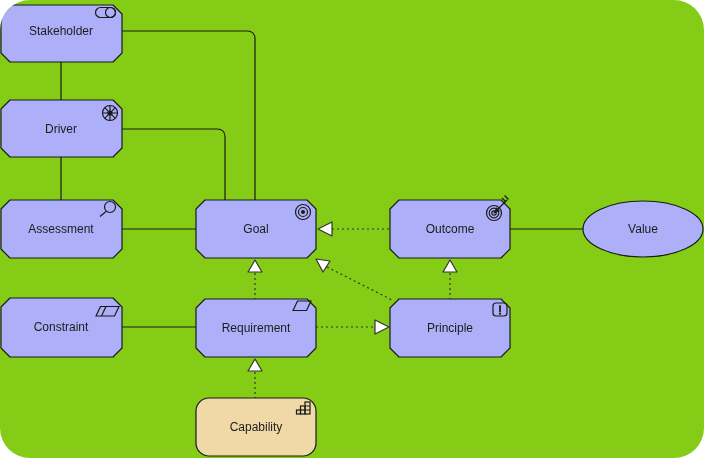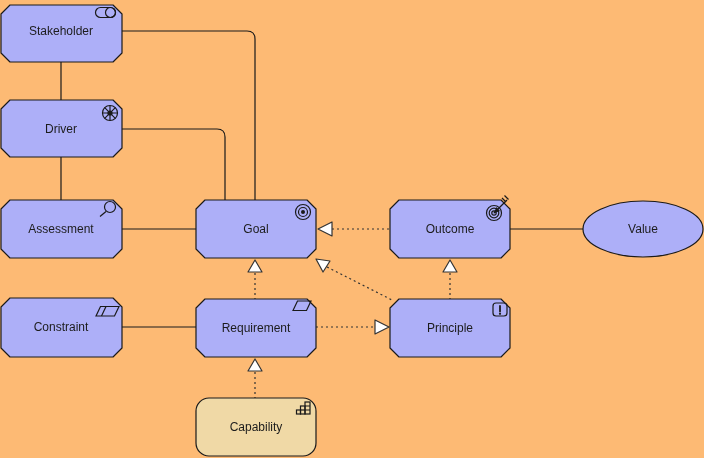--- a/index.html
+++ b/index.html
@@ -1,16 +1,16 @@
 <!DOCTYPE html>
 <html><head>
 <meta charset="utf-8">
 <style>
   html,body { margin:0; padding:0; background:#ffffff; }
-  .canvas { position:relative; width:704px; height:458px; background:#fdba74; overflow:hidden; }
+  .canvas { position:relative; width:704px; height:458px; background:#84cc16; overflow:hidden;border-radius:30px; }
   svg { display:block; }
   .shape { stroke:#1a1a1a; stroke-width:1.2; stroke-linejoin:round; }
   .lbl { font-family:"Liberation Sans", sans-serif; font-size:12px; fill:#1c1c1c; text-anchor:middle; }
   .solid { stroke:#1a1a1a; stroke-width:1.2; fill:none; }
   .dashed { stroke:#333333; stroke-width:1.2; fill:none; stroke-dasharray:2 3; }
   .tri { fill:#ffffff; stroke:#333333; stroke-width:1.2; stroke-linejoin:round; }
   .icon-s { stroke:#1a1a1a; stroke-width:1.2; fill:none; }
   .icon-f { fill:#1a1a1a; stroke:none; }
 </style>
 </head>

